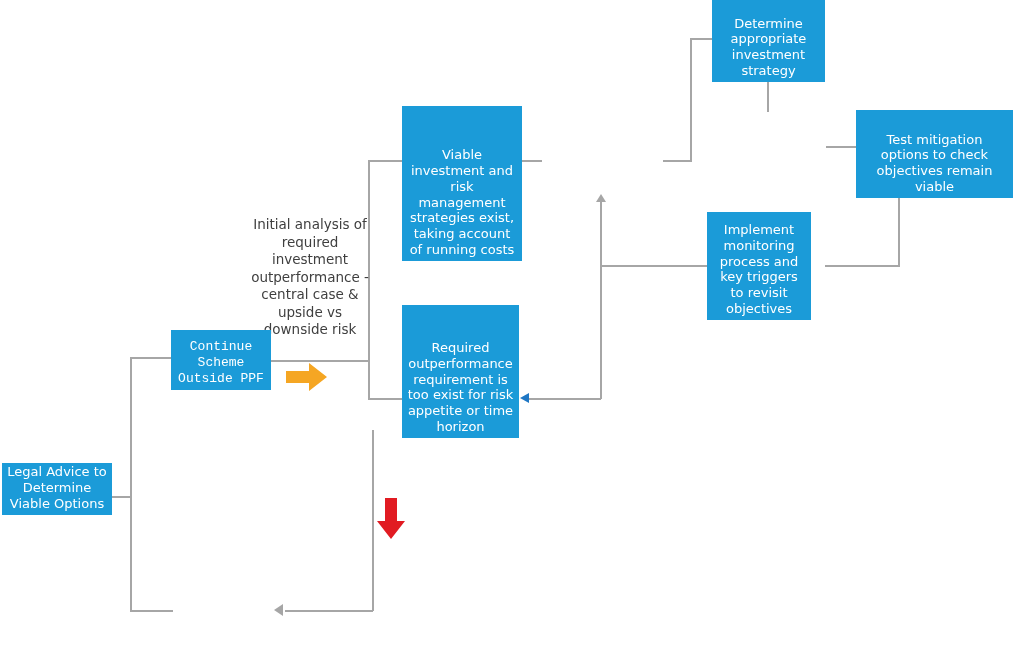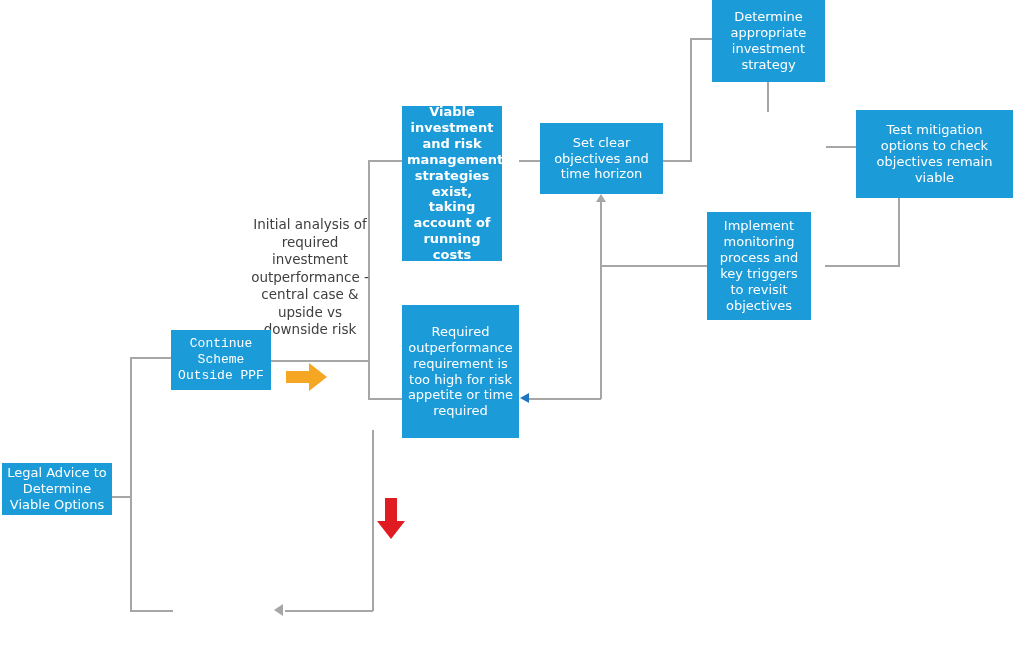--- a/index.html
+++ b/index.html
@@ -15,21 +15,21 @@
     background:#ffffff;
     overflow:hidden;
   }
   
   .node{
     position:absolute;
     box-sizing:border-box;
     background:#1B9BD8;
     color:#ffffff;
     display:flex;
-    align-items:center;
+    align-items:flex-end;
     justify-content:center;
     text-align:center;
     line-height:1.22;
     font-size:13px;
     padding:3px 5px;
     z-index:5;
   }
   .node span{display:block;width:100%;}
   
   .note{
@@ -111,31 +111,28 @@
 
   <div class="node" style="left:2px; top:463px; width:110px; height:52px;">
     <span>Legal Advice to Determine Viable Options</span>
   </div>
 
   <div class="node" style="left:171px; top:330px; width:100px; height:60px;font-family:Liberation Mono, monospace;">
     <span>Continue Scheme Outside PPF</span>
   </div>
 
 
-  <div class="node" style="left:402px; top:106px; width:100px; height:155px;font-weight:bold;">
+  <div class="node" style="left:402px; top:106px; width:120px; height:155px;">
     <span>Viable investment and risk management strategies exist, taking account of running costs</span>
   </div>
 
   <div class="node" style="left:402px; top:305px; width:117px; height:133px;">
-    <span>Required outperformance requirement is too high for risk appetite or time required</span>
+    <span>Required outperformance requirement is too exist for risk appetite or time horizon</span>
   </div>
 
-  <div class="node" style="left:540px; top:123px; width:123px; height:71px;">
-    <span>Set clear objectives and time horizon</span>
-  </div>
 
   <div class="node" style="left:712px; top:0px; width:113px; height:82px;">
     <span>Determine appropriate investment strategy</span>
   </div>
 
 
   <div class="node" style="left:856px; top:110px; width:157px; height:88px;">
     <span>Test mitigation options to check objectives remain viable</span>
   </div>
 

